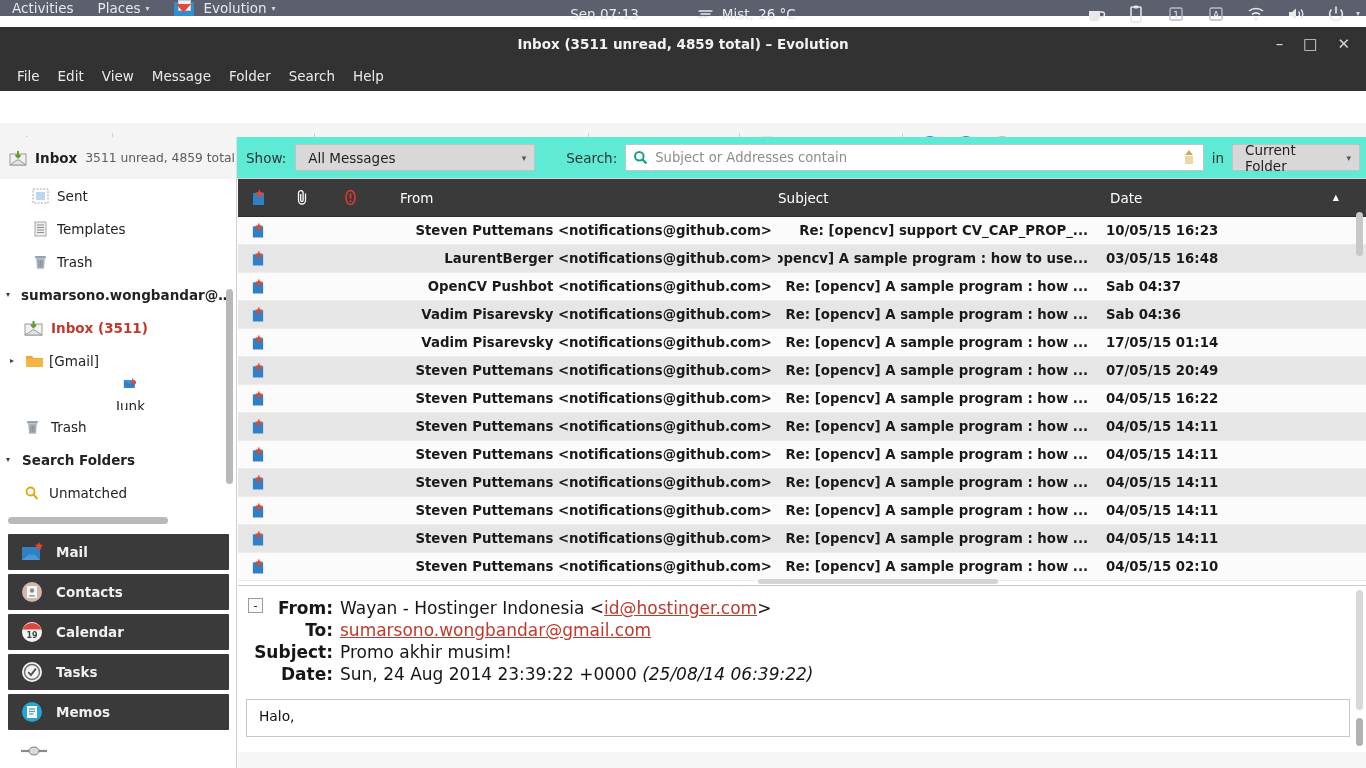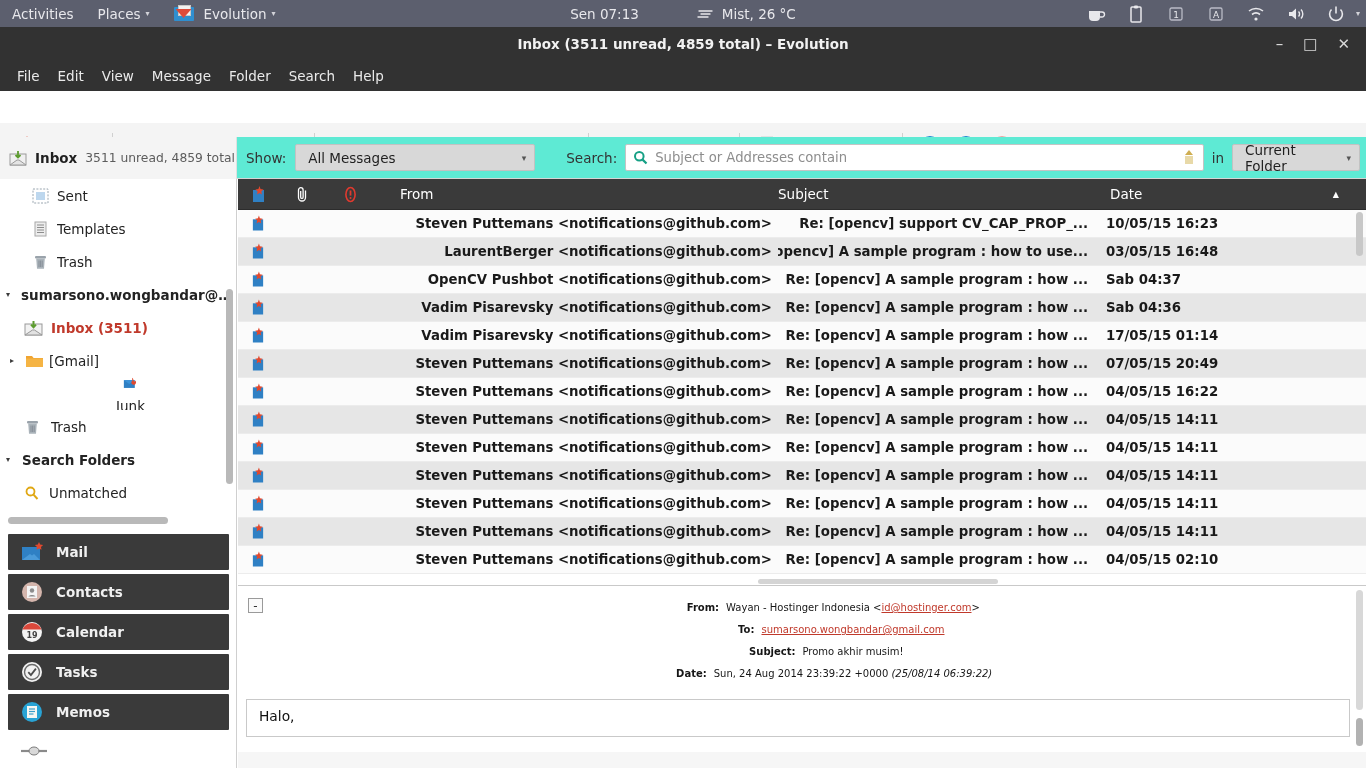--- a/index.html
+++ b/index.html
@@ -6,21 +6,21 @@
   html, body {
     width: 1366px; height: 768px;
     font-family: "DejaVu Sans", "Liberation Sans", sans-serif;
     overflow: hidden;
     background: #ffffff;
   }
   body { position: relative; }
 
   
   #topbar {
-    position: absolute; left: 0; top: 0; width: 1366px; height: 27px;
+    position: absolute; left: 0; top: 0; width: 1366px; height: 16px;
     background: #5c5f6e; color: #e8e8ec;
     display: flex; align-items: center;
     font-size: 13.5px;
   }
   #topbar .tb-item {
     display: flex; align-items: center; gap: 5px;
     padding: 0 12px; height: 27px; white-space: nowrap;
   }
   #topbar .tb-left { display: flex; align-items: center; }
   #topbar .caret { font-size: 8px; opacity: .85; }
@@ -162,21 +162,21 @@
   #grip {
     position: absolute; left: 20px; top: 212px; width: 28px; height: 10px;
   }
 
   
   #msglist {
     position: absolute; left: 238px; top: 179px; width: 1128px; height: 406px;
     background: #ffffff; overflow: hidden;
   }
   #mlhead {
-    display: flex; align-items: center; height: 31px;
+    display: flex; align-items: center; height: 38px;
     background: #3a3a3a; color: #ffffff; font-size: 13.5px;
     border-bottom: 1px solid #2c2c2c;
   }
   #mlhead .hcell { display:flex; align-items:center; height: 31px; }
   .h-status { width: 40px; justify-content: center; }
   .h-attach { width: 48px; justify-content: center; }
   .h-flag   { width: 48px; justify-content: center; }
   .h-from   { flex: 0 0 404px; padding-left: 26px; }
   .h-subj   { flex: 0 0 316px; }
   .h-date   { flex: 1; padding-left: 16px; position: relative; }
@@ -213,21 +213,21 @@
     position: absolute; left: 238px; top: 585px; width: 1128px; height: 183px;
     background: #ffffff; border-top: 1px solid #c9c9c9; overflow: hidden;
   }
   #msghead { padding: 11px 0 0 10px; position: relative; }
   .collapse-box {
     position: absolute; left: 10px; top: 12px;
     width: 15px; height: 15px; border: 1px solid #9a9a9a; background: #fafafa;
     display: flex; align-items: center; justify-content: center;
     font-size: 12px; line-height: 1; color: #333;
   }
-  .hline { display: flex; font-size: 10px; line-height: 22px; color: #161616; justify-content: center; }
+  .hline { display: flex; font-size: 17px; line-height: 22px; color: #161616; }
   .hlabel { width: 92px; text-align: right; font-weight: bold; padding-right: 7px; flex: 0 0 92px; }
   .hval { white-space: nowrap; }
   .hlink { color: #c0392b; text-decoration: underline; }
   .hdate-paren { font-style: italic; }
   #bodybox {
     position: absolute; left: 8px; top: 113px; width: 1104px; height: 38px;
     background: #ffffff; border: 1px solid #c9c9c9;
   }
   #bodybox .btext { font-size: 13.8px; color: #111; padding: 8px 0 0 12px; }
   #pv-vscroll {

